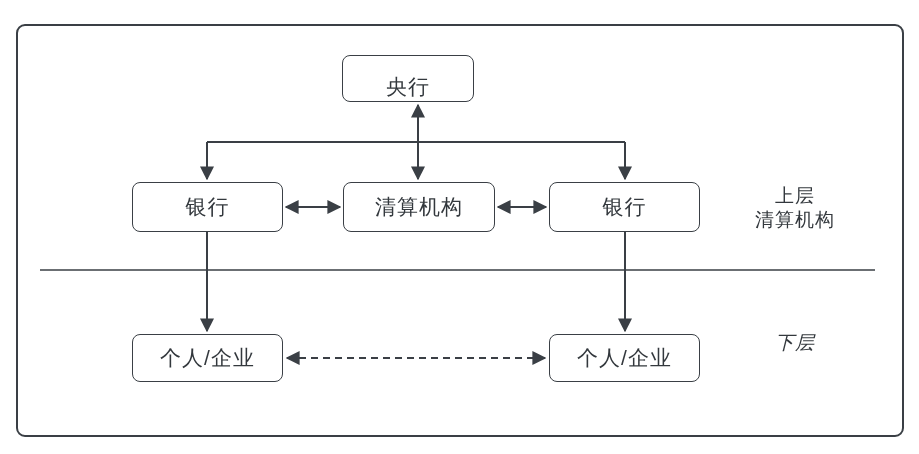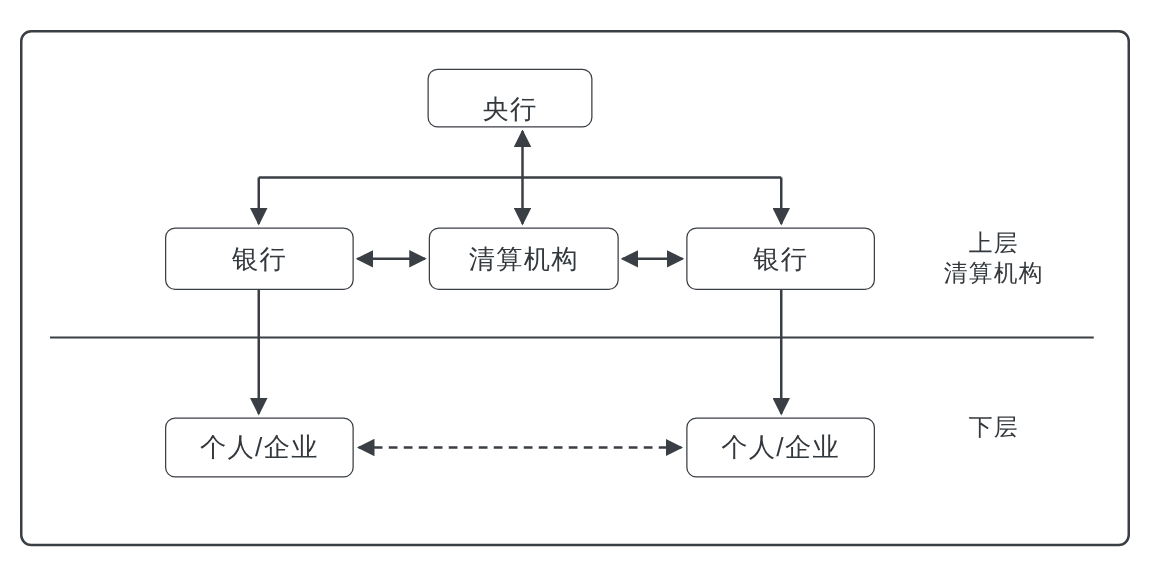--- a/index.html
+++ b/index.html
@@ -47,21 +47,21 @@
     position:absolute;
     width:160px;
     text-align:center;
     font-size:19px;
     line-height:1.25;
     color:var(--text);
     letter-spacing:1px;
     z-index:2;
   }
   .layer-label-upper{left:715px;top:184px;}
-  .layer-label-lower{left:715px;top:331px;}
+  .layer-label-lower{left:715px;top:331px;font-style:italic;}
 </style>
 </head>
 <body>
 
 <div class="stage">
 
   <svg class="wires" viewBox="0 0 919 454" xmlns="http://www.w3.org/2000/svg">
     <defs>
       <marker id="arrowhead" viewBox="0 0 10 10" refX="9" refY="5" markerWidth="7" markerHeight="7" orient="auto-start-reverse">
         <path d="M0,0 L10,5 L0,10 z"></path>

